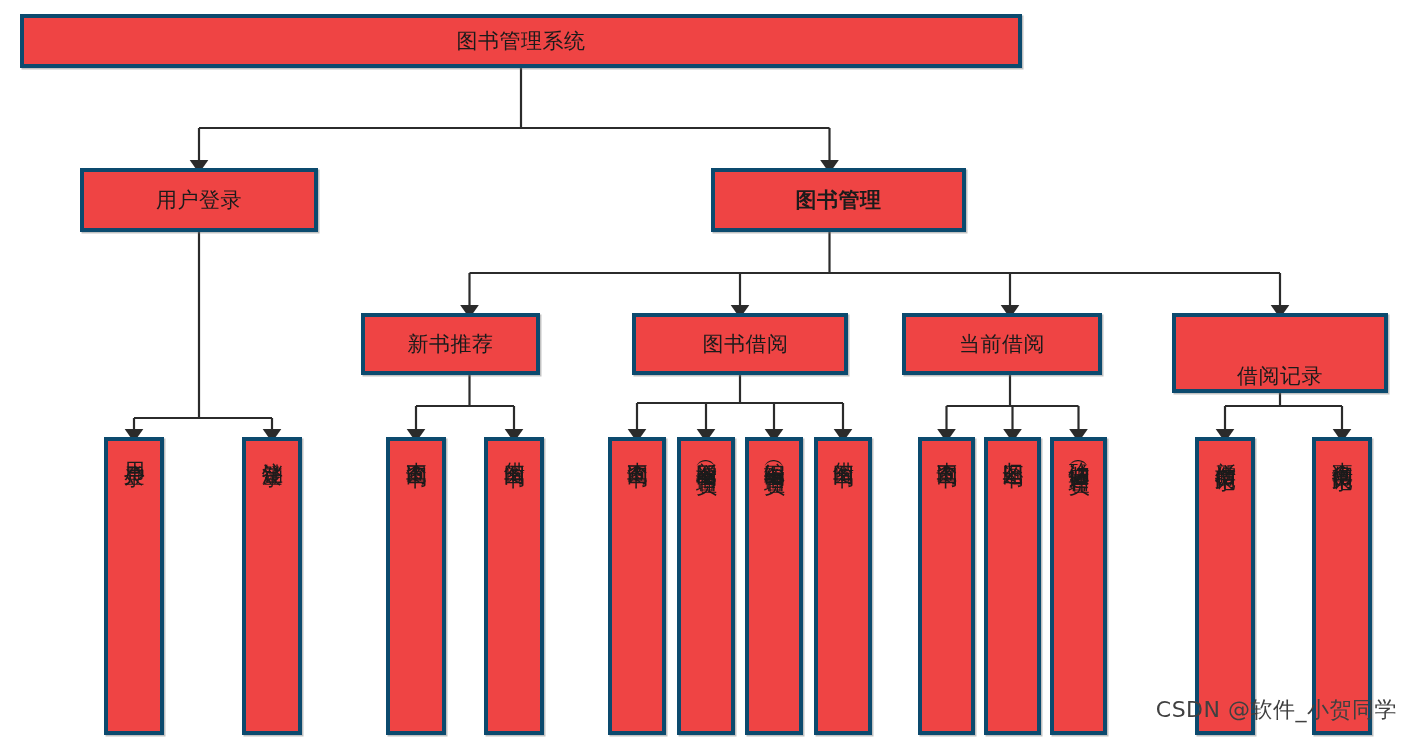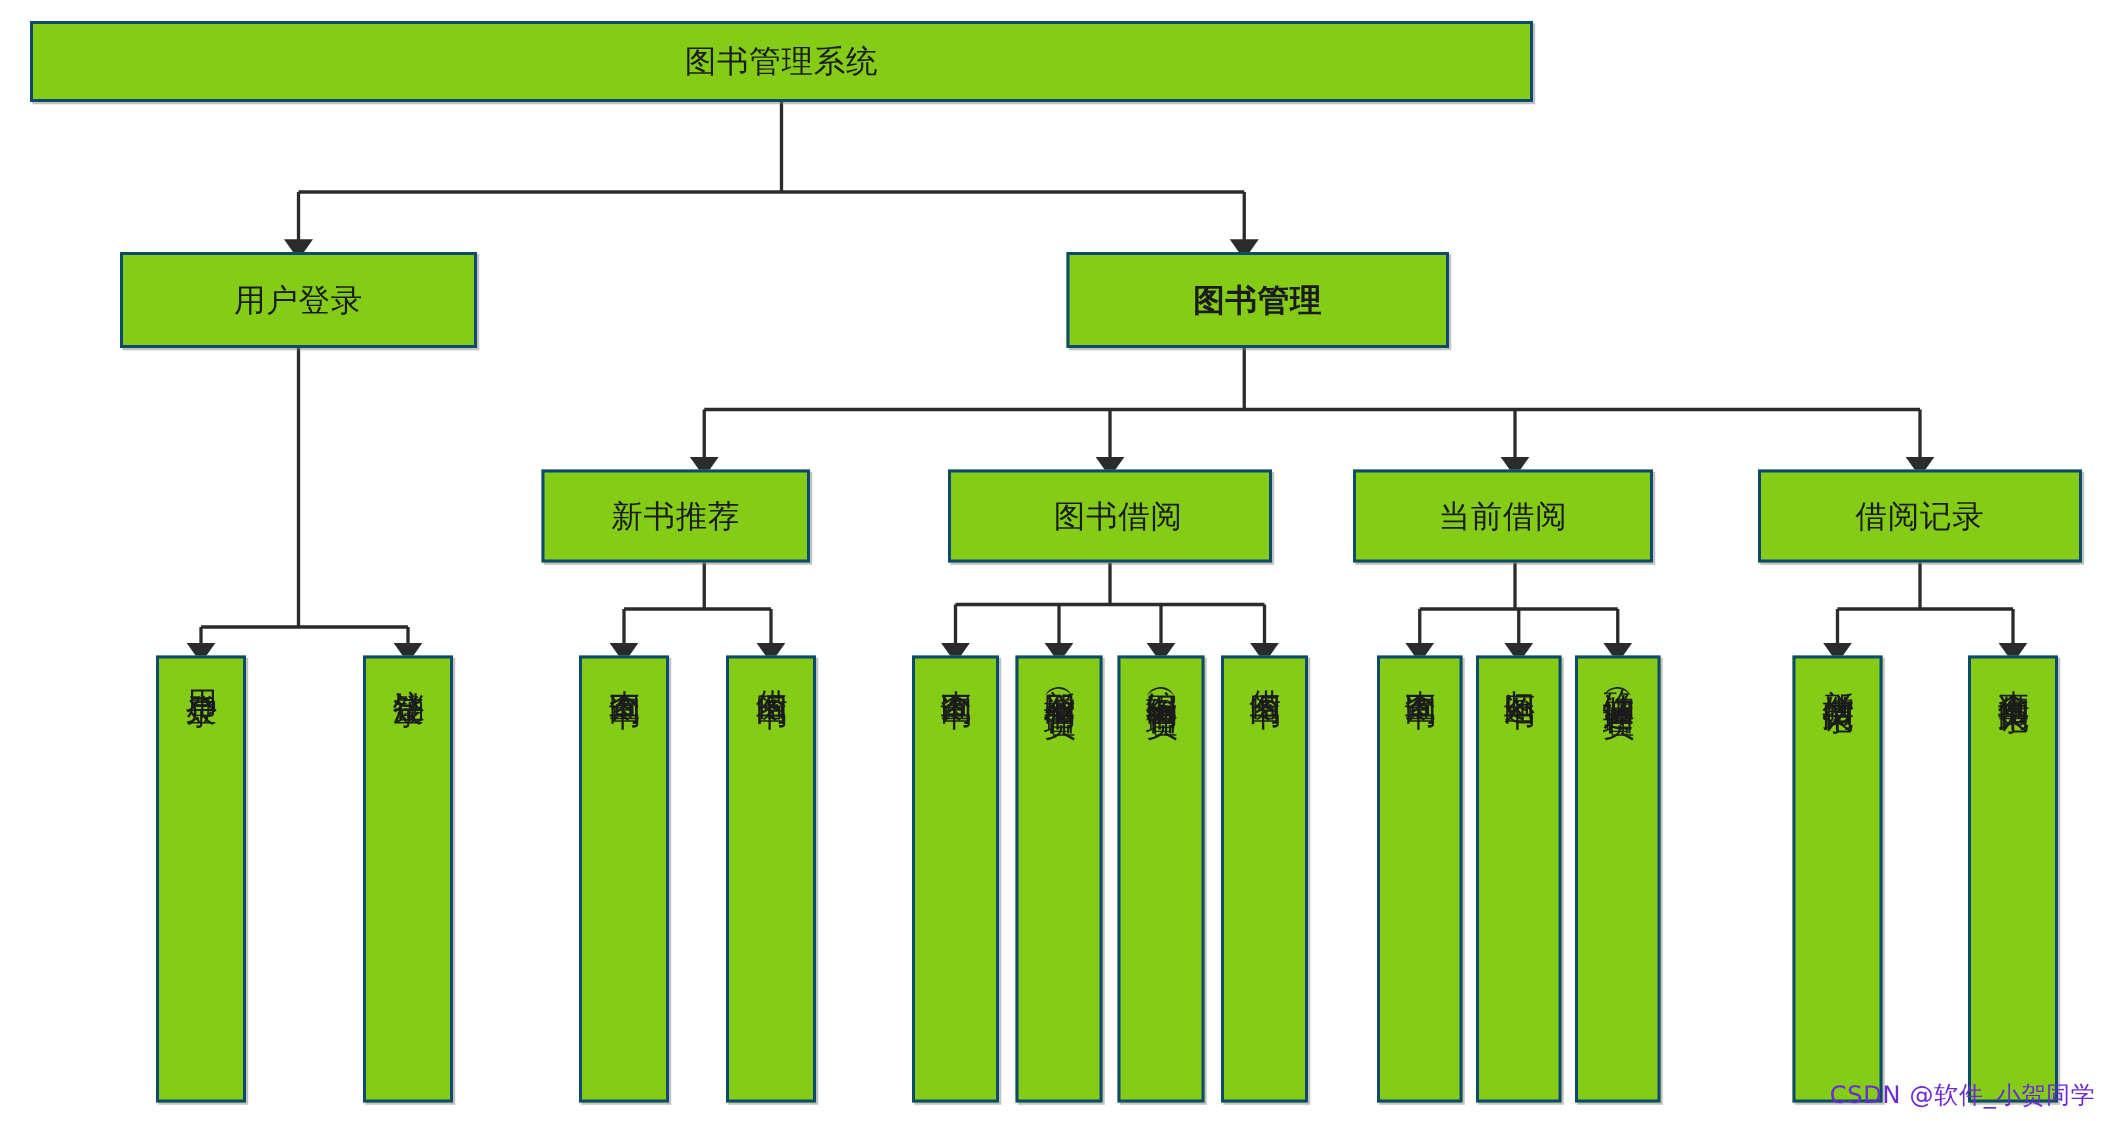--- a/index.html
+++ b/index.html
@@ -24,22 +24,22 @@
     position: absolute;
     left: 0;
     top: 0;
     width: 1405px;
     height: 747px;
     pointer-events: none;
   }
   .node {
     position: absolute;
     box-sizing: border-box;
-    background: #84cc16;
-    border: 2px solid #0c4a6e;
+    background: #ef4444;
+    border: 4px solid #0c4a6e;
     display: flex;
     align-items: center;
     justify-content: center;
     box-shadow: 1.5px 1.5px 0 rgba(120,120,120,0.45);
   }
   .node-label {
     color: #1b1b1b;
     text-align: center;
     line-height: 1.18;
     letter-spacing: 0.5px;
@@ -57,23 +57,23 @@
     text-orientation: upright;
     font-size: 21px;
     letter-spacing: 2px;
     line-height: 1;
     white-space: nowrap;
     max-height: 290px;
   }
   #watermark {
     position: absolute;
     right: 8px;
-    bottom: 6px;
-    font-size: 16px;
-    color: #6d28d9;
+    bottom: 22px;
+    font-size: 22px;
+    color: #404040;
     letter-spacing: 0.5px;
     white-space: nowrap;
     user-select: none;
   }
 </style>
 </head>
 <body>
 
 <div id="diagram-root">
 
@@ -137,21 +137,21 @@
   </div>
 
   <div class="node horizontal" style="left: 632px; top: 313px; width: 216px; height: 62px; padding-left: 11px;">
     <span class="node-label">图书借阅</span>
   </div>
 
   <div class="node horizontal" style="left: 902px; top: 313px; width: 200px; height: 62px;">
     <span class="node-label">当前借阅</span>
   </div>
 
-  <div class="node horizontal" style="left: 1172px; top: 313px; width: 216px; height: 62px;">
+  <div class="node horizontal" style="left: 1172px; top: 313px; width: 216px; height: 80px; align-items: flex-end;">
     <span class="node-label">借阅记录</span>
   </div>
 
   <div class="node vertical" style="left: 104px; top: 437px; width: 60px; height: 298px;">
     <span class="node-label">用户登录</span>
   </div>
 
   <div class="node vertical" style="left: 242px; top: 437px; width: 60px; height: 298px;">
     <span class="node-label">注销登录</span>
   </div>

